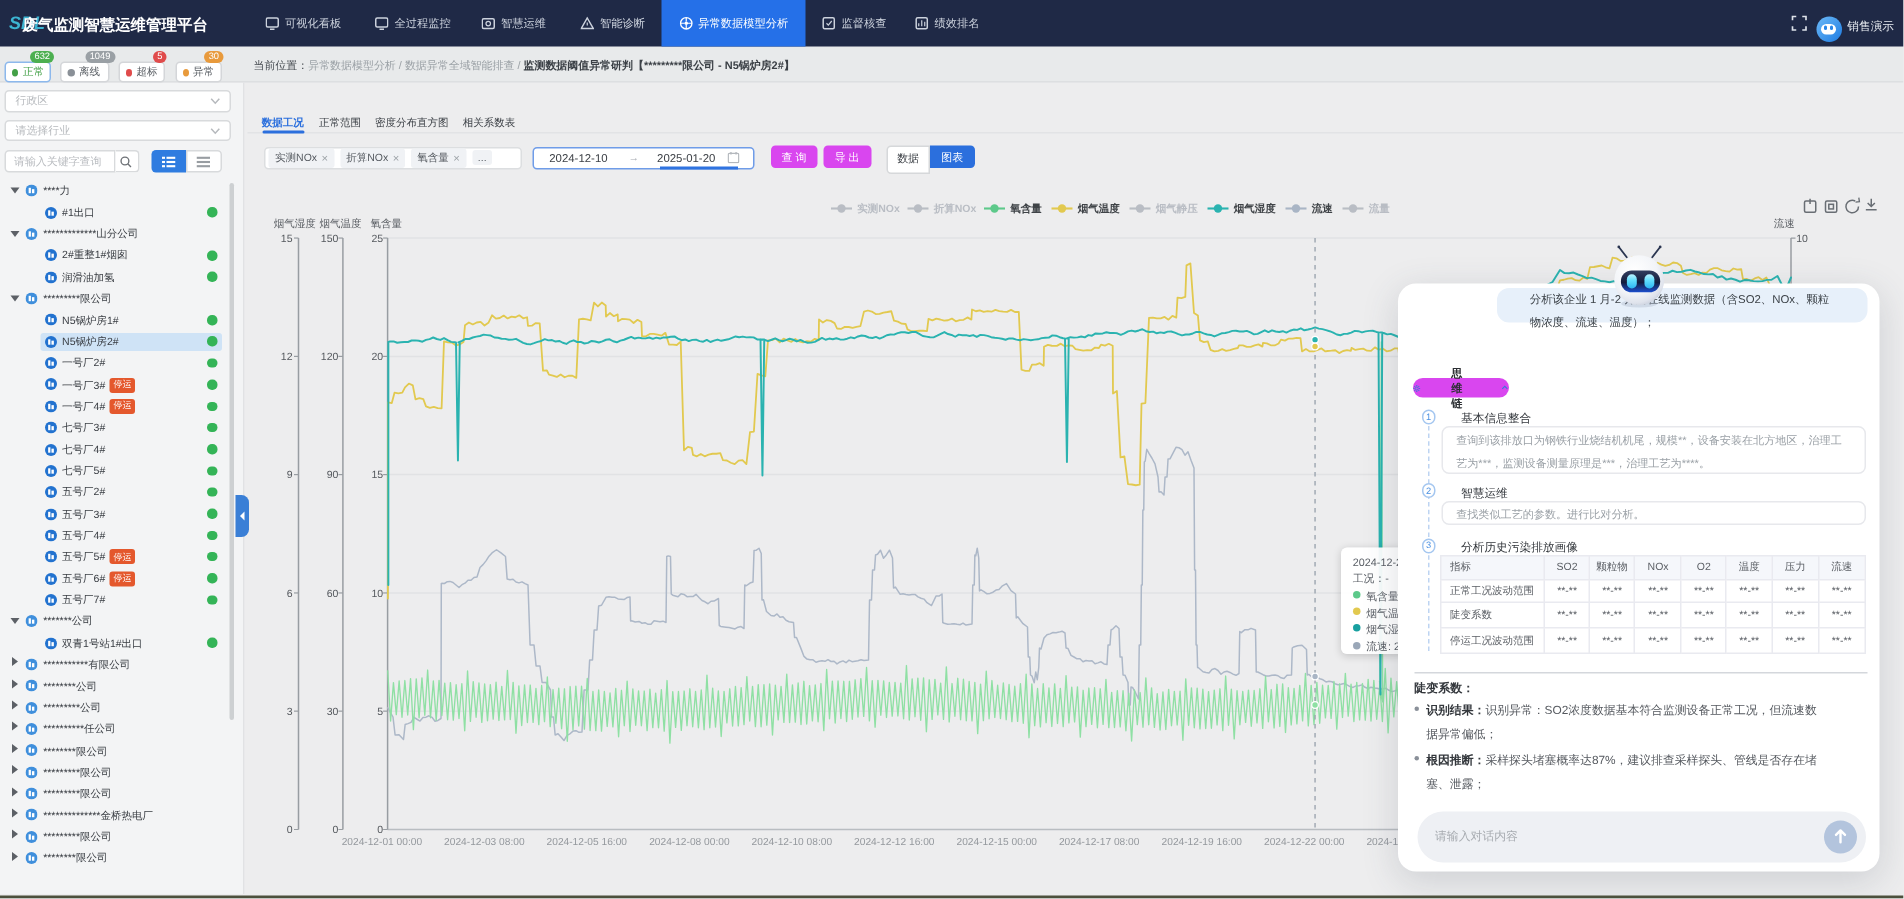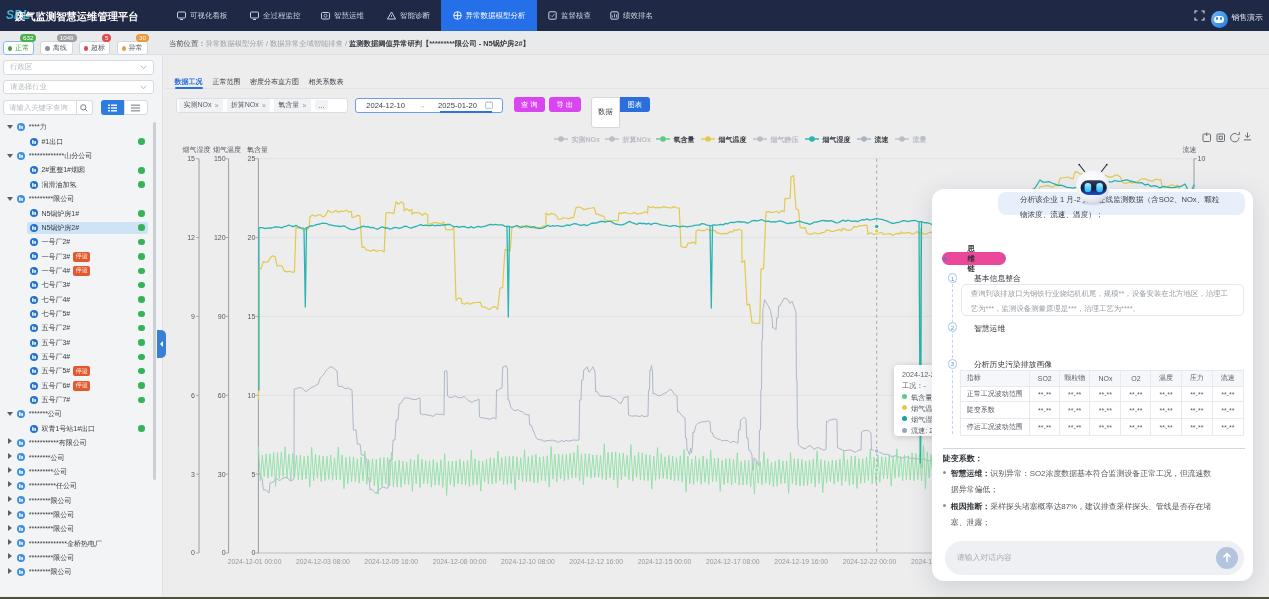--- a/index.html
+++ b/index.html
@@ -370,21 +370,21 @@
  <span style="margin-left:12px">2025-01-20</span>
  <svg style="margin-left:8px" width="8" height="8" viewBox="0 0 8 8">
       <rect x="0.5" y="1.2" width="7" height="6.2" rx="0.8" fill="none" stroke="#b4b8bd" stroke-width="0.9"></rect>
       <line x1="2.3" y1="0.4" x2="2.3" y2="2" stroke="#b4b8bd" stroke-width="0.9"></line>
       <line x1="5.7" y1="0.4" x2="5.7" y2="2" stroke="#b4b8bd" stroke-width="0.9"></line>
     </svg>
  <div class="abs" style="left:84px;top:12.6px;width:52px;height:1.6px;background:#2f73e0"></div>
 </div>
 <div class="abs btn" style="left:513.5px;width:31.6px">查 询</div>
 <div class="abs btn" style="left:548.9px;width:31.7px">导 出</div>
-<div class="abs" style="left:590.8px;top:96.8px;width:29.2px;height:31px;background:#fff;border:1px solid #d6d8da;border-radius:3px 0 0 3px;display:flex;align-items:center;justify-content:center;font-size:7.3px;color:#3c4046">数据</div>
+<div class="abs" style="left:590.8px;top:96.8px;width:29.2px;height:19px;background:#fff;border:1px solid #d6d8da;border-radius:3px 0 0 3px;display:flex;align-items:center;justify-content:center;font-size:7.3px;color:#3c4046">数据</div>
 <div class="abs" style="left:620px;top:96.8px;width:29.6px;height:15.6px;background:#2b6fdd;border-radius:0 3px 3px 0;display:flex;align-items:center;justify-content:center;font-size:7.3px;color:#fff">图表</div>
 
 <svg class="abs" style="left:0;top:0;z-index:2" width="1269" height="599" viewBox="0 0 1269 599" font-family="Liberation Sans, sans-serif">
     <line x1="258.4" y1="158.7" x2="1194.0" y2="158.7" stroke="#e1e2e4" stroke-width="1"></line>
     <line x1="258.4" y1="237.6" x2="1194.0" y2="237.6" stroke="#e1e2e4" stroke-width="1"></line>
     <line x1="258.4" y1="316.4" x2="1194.0" y2="316.4" stroke="#e1e2e4" stroke-width="1"></line>
     <line x1="258.4" y1="395.3" x2="1194.0" y2="395.3" stroke="#e1e2e4" stroke-width="1"></line>
     <line x1="258.4" y1="474.1" x2="1194.0" y2="474.1" stroke="#e1e2e4" stroke-width="1"></line>
     <line x1="258.4" y1="553.0" x2="1194.0" y2="553.0" stroke="#b9bdc1" stroke-width="1"></line>
     <line x1="199.0" y1="158.7" x2="199.0" y2="553.0" stroke="#989da2" stroke-width="1"></line>
@@ -502,21 +502,21 @@
  <div>2024-12-22 04:00</div>
  <div>工况：-</div>
  <div><span class="tdot" style="background:#5dc98a"></span>氧含量: 5.21</div>
  <div><span class="tdot" style="background:#e2c94f"></span>烟气温度: 128.4</div>
  <div><span class="tdot" style="background:#18a0a0"></span>烟气湿度: 11.6</div>
  <div><span class="tdot" style="background:#9aa7b8"></span>流速: 2.31</div>
 </div>
 
 <div class="abs" style="left:932px;top:188.9px;width:321.2px;height:392.5px;background:#fff;border-radius:12px;box-shadow:0 6px 24px rgba(60,70,90,0.18);z-index:4">
  <div class="abs" style="left:65.9px;top:3px;width:247.3px;height:23px;background:#e7f0fa;border-radius:8px;font-size:7.6px;color:#3c4248;line-height:15.4px;padding:0 22px;white-space:nowrap">分析该企业 1 月-2 月的在线监测数据（含SO2、NOx、颗粒<br>物浓度、流速、温度）；</div>
- <div class="abs" style="left:10.4px;top:63.4px;width:63.4px;height:12.7px;background:#ec4899;border-radius:7px;display:flex;align-items:center;justify-content:center;gap:20px">
+ <div class="abs" style="left:10.4px;top:63.4px;width:63.4px;height:12.7px;background:#d946ef;border-radius:7px;display:flex;align-items:center;justify-content:center;gap:20px">
    <svg width="8" height="8" viewBox="0 0 10 10">
         <circle cx="5" cy="5" r="2" fill="none" stroke="#3a7bd5" stroke-width="1.2"></circle>
         <g stroke="#3a7bd5" stroke-width="1.4">
           <line x1="5" y1="0.4" x2="5" y2="2"></line>
           <line x1="5" y1="8" x2="5" y2="9.6"></line>
           <line x1="0.4" y1="5" x2="2" y2="5"></line>
           <line x1="8" y1="5" x2="9.6" y2="5"></line>
           <line x1="1.8" y1="1.8" x2="2.9" y2="2.9"></line>
           <line x1="7.1" y1="7.1" x2="8.2" y2="8.2"></line>
           <line x1="8.2" y1="1.8" x2="7.1" y2="2.9"></line>
@@ -527,20 +527,21 @@
    <svg width="7" height="5" viewBox="0 0 7 5">
         <path d="M0.8 3.8 L3.5 1 L6.2 3.8" fill="none" stroke="#3a7bd5" stroke-width="1.2"></path>
       </svg>
  </div>
  <div class="abs" style="left:20px;top:95px;height:150px;border-left:1px dashed #bdd4f2"></div>
  <div class="abs stepc" style="top:84.3px">1</div>
  <div class="abs stept" style="top:84.5px">基本信息整合</div>
  <div class="abs stepbox" style="top:95.3px;height:32.3px;line-height:15.3px;white-space:nowrap">查询到该排放口为钢铁行业烧结机机尾，规模**，设备安装在北方地区，治理工<br>艺为***，监测设备测量原理是***，治理工艺为****。</div>
  <div class="abs stepc" style="top:133.6px">2</div>
  <div class="abs stept" style="top:133.8px">智慧运维</div>
+ <div class="abs stepbox" style="top:145.5px;height:15.2px;line-height:14.8px">查找类似工艺的参数。进行比对分析。</div>
  <div class="abs stepc" style="top:170.2px">3</div>
  <div class="abs stept" style="top:170.4px">分析历史污染排放画像</div>
  <table class="abs" style="left:27.7px;top:181.1px;width:284.1px;border-collapse:collapse;font-size:7px;color:#5c6066;text-align:center">
   <tbody>
         <tr style="background:#f5f7fb;height:15.7px">
           <td style="width:69.8px;text-align:left;padding-left:6px">指标</td>
           <td style="width:29.5px">SO2</td>
           <td style="width:30.5px">颗粒物</td>
           <td style="width:30.8px">NOx</td>
           <td style="width:30.2px">O2</td>
@@ -577,21 +578,21 @@
           <td>**-**</td>
           <td>**-**</td>
           <td>**-**</td>
         </tr>
  </tbody>
     </table>
  <div class="abs" style="left:10.8px;top:258.8px;width:302.1px;height:1px;background:#d4d7dc"></div>
  <div class="abs" style="left:10.8px;top:264.5px;font-size:8px;font-weight:bold;color:#33373c">陡变系数：</div>
  <div class="abs blt" style="top:277.5px">
       <span class="bdot"></span>
-      <span><b>智慧运维：</b>识别异常：SO2浓度数据基本符合监测设备正常工况，但流速数<br>据异常偏低；</span>
+      <span><b>识别结果：</b>识别异常：SO2浓度数据基本符合监测设备正常工况，但流速数<br>据异常偏低；</span>
     </div>
  <div class="abs blt" style="top:310.5px">
       <span class="bdot"></span>
       <span><b>根因推断：</b>采样探头堵塞概率达87%，建议排查采样探头、管线是否存在堵<br>塞、泄露；</span>
     </div>
  <div class="abs" style="left:12.7px;top:352px;width:299.6px;height:34.1px;background:#eef0f4;border-radius:17px;display:flex;align-items:center;padding:0 6px 0 12px;font-size:7.9px;color:#a7abb0">请输入对话内容
    <div style="margin-left:auto;width:22px;height:22px;border-radius:50%;background:#b3c4dd;display:flex;align-items:center;justify-content:center">
         <svg width="10" height="11" viewBox="0 0 10 11">
           <path d="M5 9.5 V2 M2 4.6 L5 1.6 L8 4.6" fill="none" stroke="#fff" stroke-width="1.6" stroke-linecap="round" stroke-linejoin="round"></path>
         </svg>

